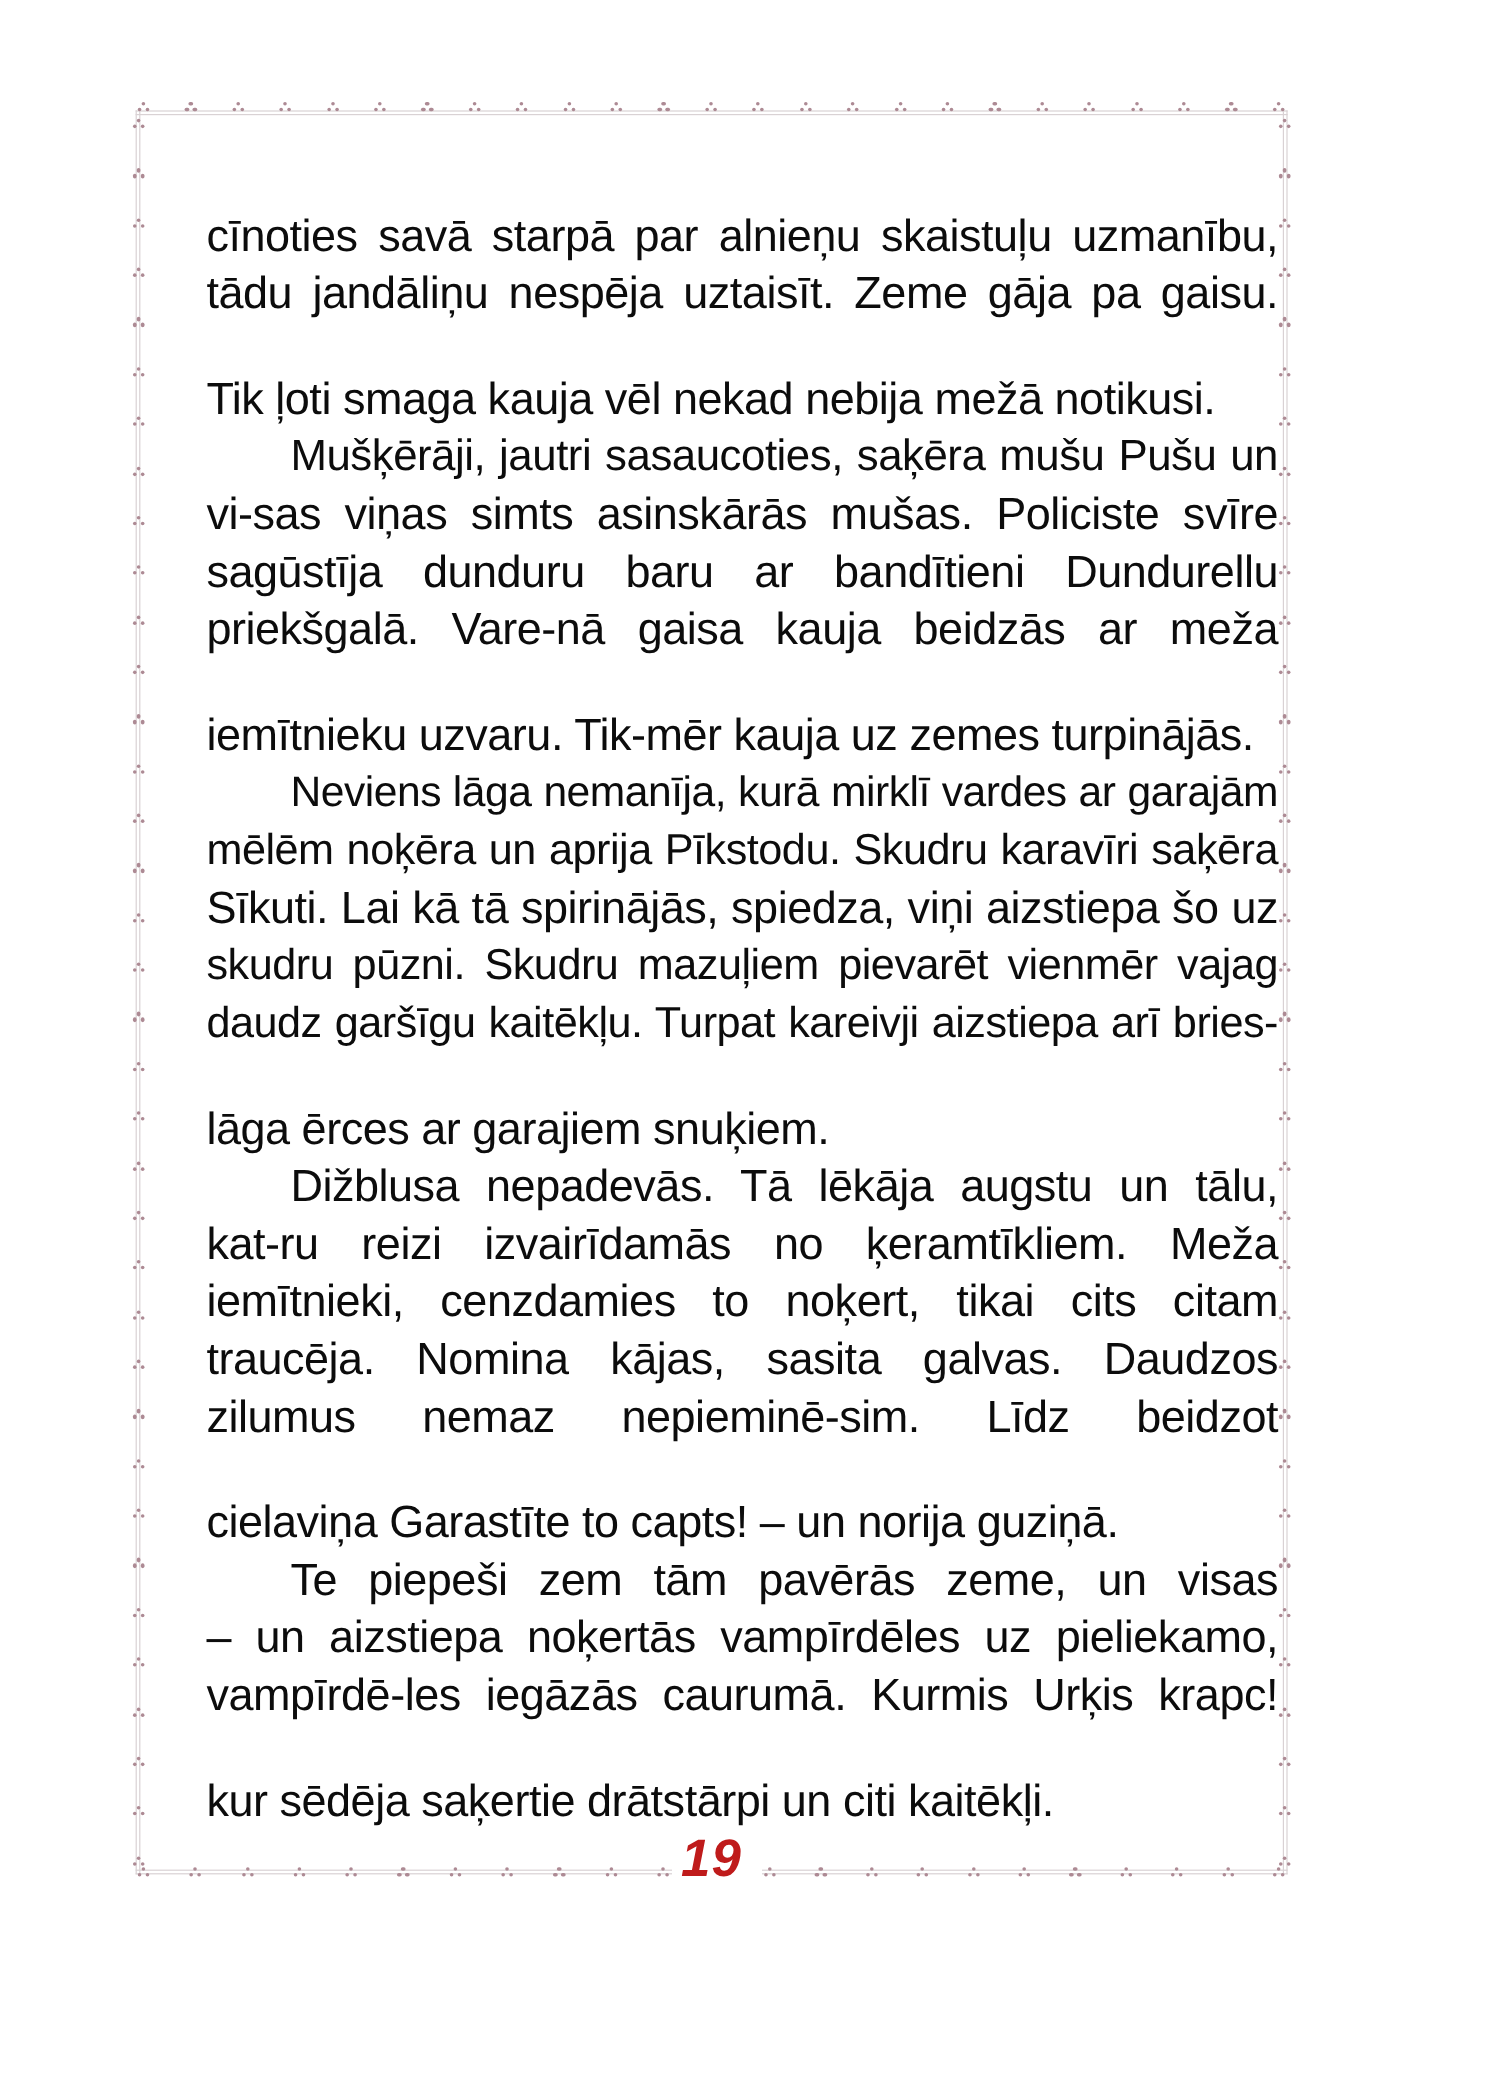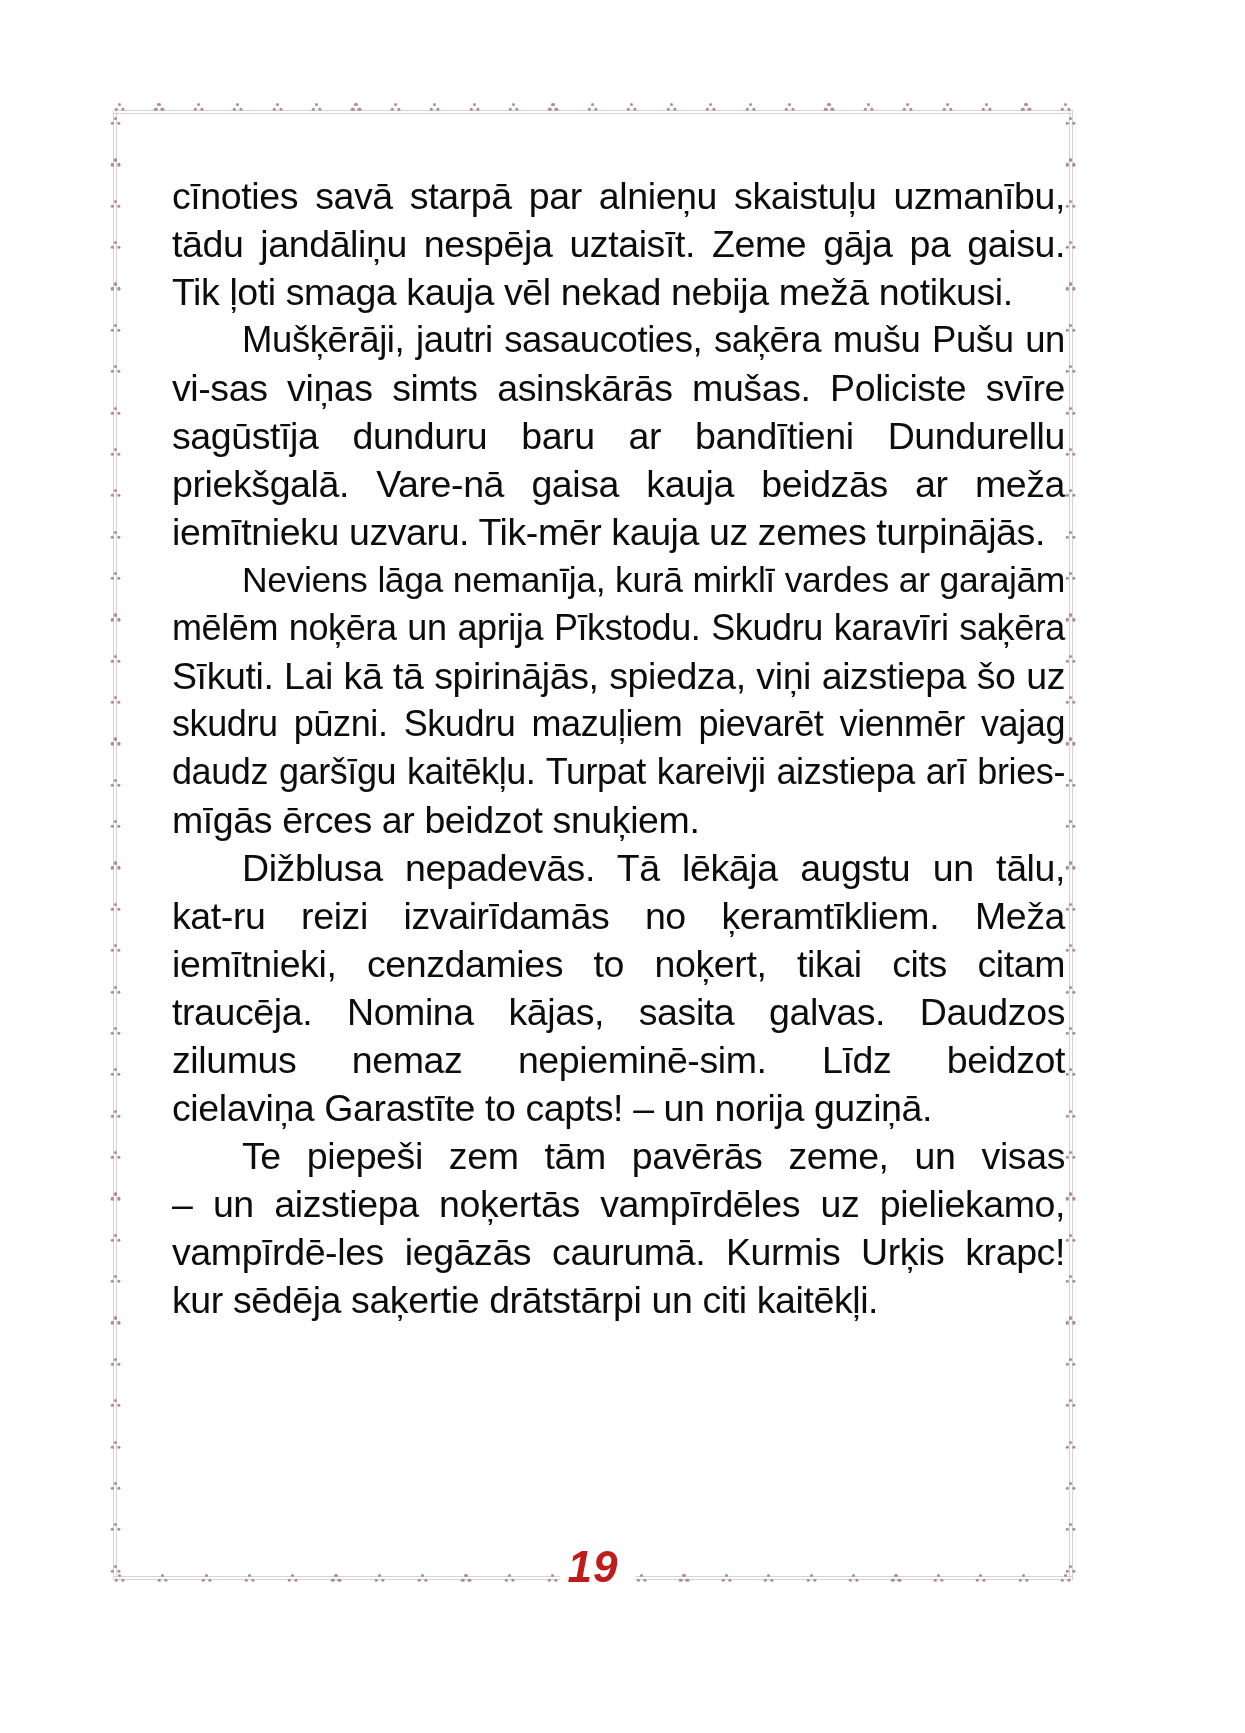--- a/index.html
+++ b/index.html
@@ -8,21 +8,21 @@
     width: 1245px; height: 1733px;
     background: #ffffff;
     position: relative;
     font-family: "Liberation Sans", sans-serif;
     overflow: hidden;
   }
 
   
   .frame {
     position: absolute;
-    left: 113px; top: 110px;
+    left: 113px; top: 92px;
     width: 960px; height: 1470px;
   }
   .edge { position: absolute; }
   .edge.h { height: 4px; border-top: 1px solid var(--line); border-bottom: 1px solid var(--line); }
   .edge.v { width: 4px;  border-left: 1px solid var(--line); border-right: 1px solid var(--line); }
   .edge-top   { left: 0; right: 0; top: 0; }
   .edge-left  { left: 0; top: 0; bottom: 0; }
   .edge-right { right: 0; top: 0; bottom: 0; }
   .edge-bl    { left: 0; bottom: 0; width: 447px; }
   .edge-br    { right: 0; bottom: 0; width: 438px; }
@@ -52,21 +52,21 @@
     width: 893px;
     color: #0c0c0c;
   }
   .line {
     font-size: 37.5px;
     line-height: 48px;
     letter-spacing: -0.4px;
     text-align: justify;
     text-align-last: justify;
   }
-  .line.last { text-align-last: left; }
+  .line.last { text-align-last: left; margin-top: 40px; }
   .line.first-indent { text-indent: 70px; }
 
   
   .pagenum {
     position: absolute;
     left: 50%; bottom: -9px;
     transform: translateX(-50%);
     font-family: "Liberation Sans", sans-serif;
     font-size: 44px;
     font-weight: bold;
@@ -233,21 +233,21 @@
         <div class="line" style="font-size: 37.5px;">sagūstīja dunduru baru ar bandītieni Dundurellu</div>
         <div class="line" style="font-size: 37.5px;">priekšgalā. Vare-nā gaisa kauja beidzās ar meža</div>
         <div class="line last" style="font-size: 37.5px;">iemītnieku uzvaru. Tik-mēr kauja uz zemes turpinājās.</div>
       </div>
       <div>
         <div class="line first-indent" style="font-size: 35.5px;">Neviens lāga nemanīja, kurā mirklī vardes ar garajām</div>
         <div class="line" style="font-size: 36px;">mēlēm noķēra un aprija Pīkstodu. Skudru karavīri saķēra</div>
         <div class="line" style="font-size: 37.5px;">Sīkuti. Lai kā tā spirinājās, spiedza, viņi aizstiepa šo uz</div>
         <div class="line" style="font-size: 36px;">skudru pūzni. Skudru mazuļiem pievarēt vienmēr vajag</div>
         <div class="line" style="font-size: 36px;">daudz garšīgu kaitēkļu. Turpat kareivji aizstiepa arī bries-</div>
-        <div class="line last" style="font-size: 37.5px;">mīgās ērces ar beidzot snuķiem.</div>
+        <div class="line last" style="font-size: 37.5px;">lāga ērces ar garajiem snuķiem.</div>
       </div>
       <div>
         <div class="line first-indent" style="font-size: 37.5px;">Dižblusa nepadevās. Tā lēkāja augstu un tālu,</div>
         <div class="line" style="font-size: 37.5px;">kat-ru reizi izvairīdamās no ķeramtīkliem. Meža</div>
         <div class="line" style="font-size: 37.5px;">iemītnieki, cenzdamies to noķert, tikai cits citam</div>
         <div class="line" style="font-size: 37.5px;">traucēja. Nomina kājas, sasita galvas. Daudzos</div>
         <div class="line" style="font-size: 37.5px;">zilumus nemaz nepieminē-sim. Līdz beidzot</div>
         <div class="line last" style="font-size: 37.5px;">cielaviņa Garastīte to capts! – un norija guziņā.</div>
       </div>
       <div>

